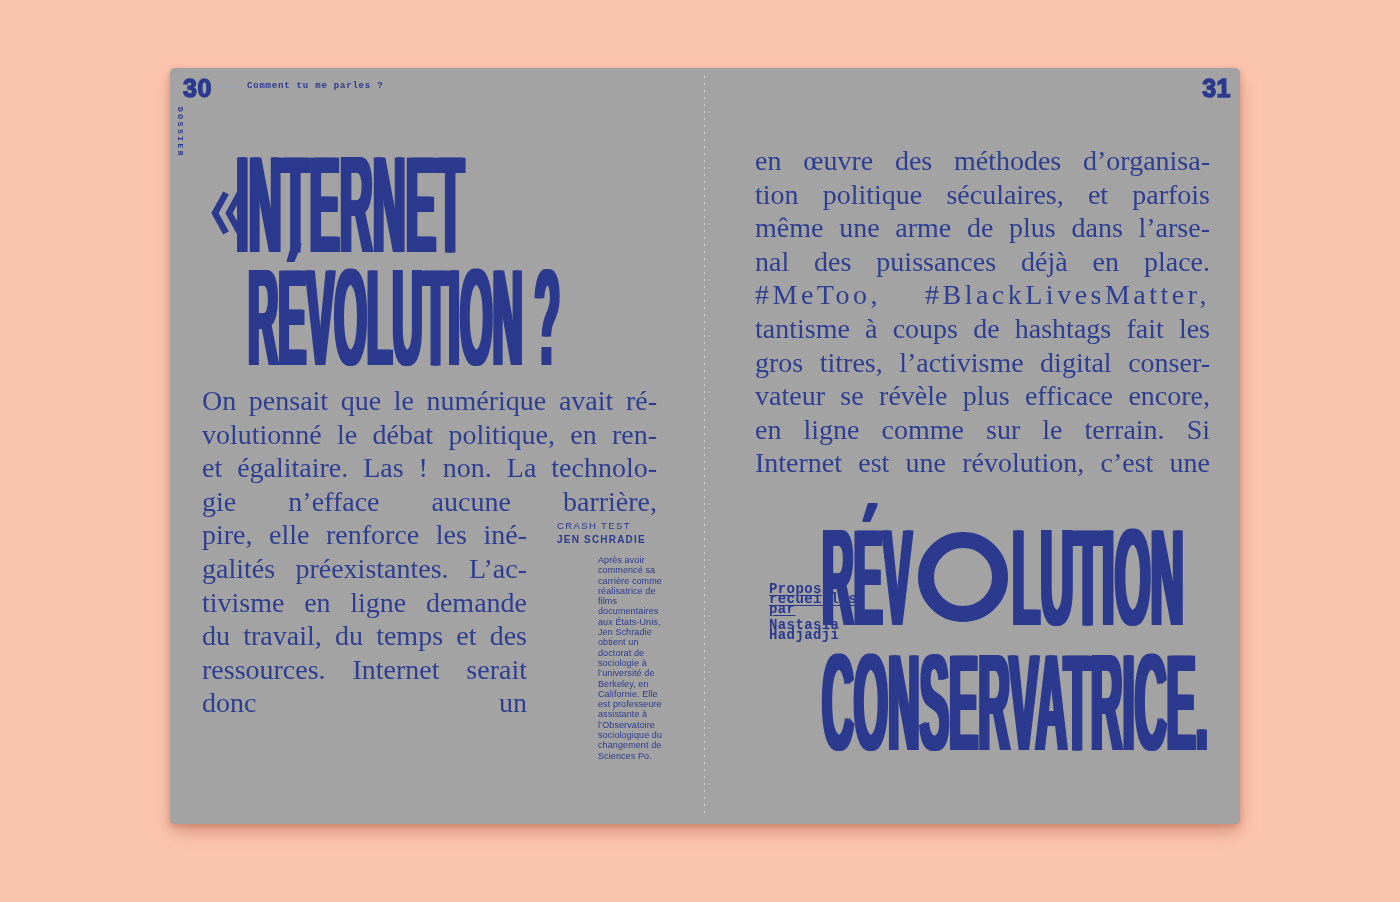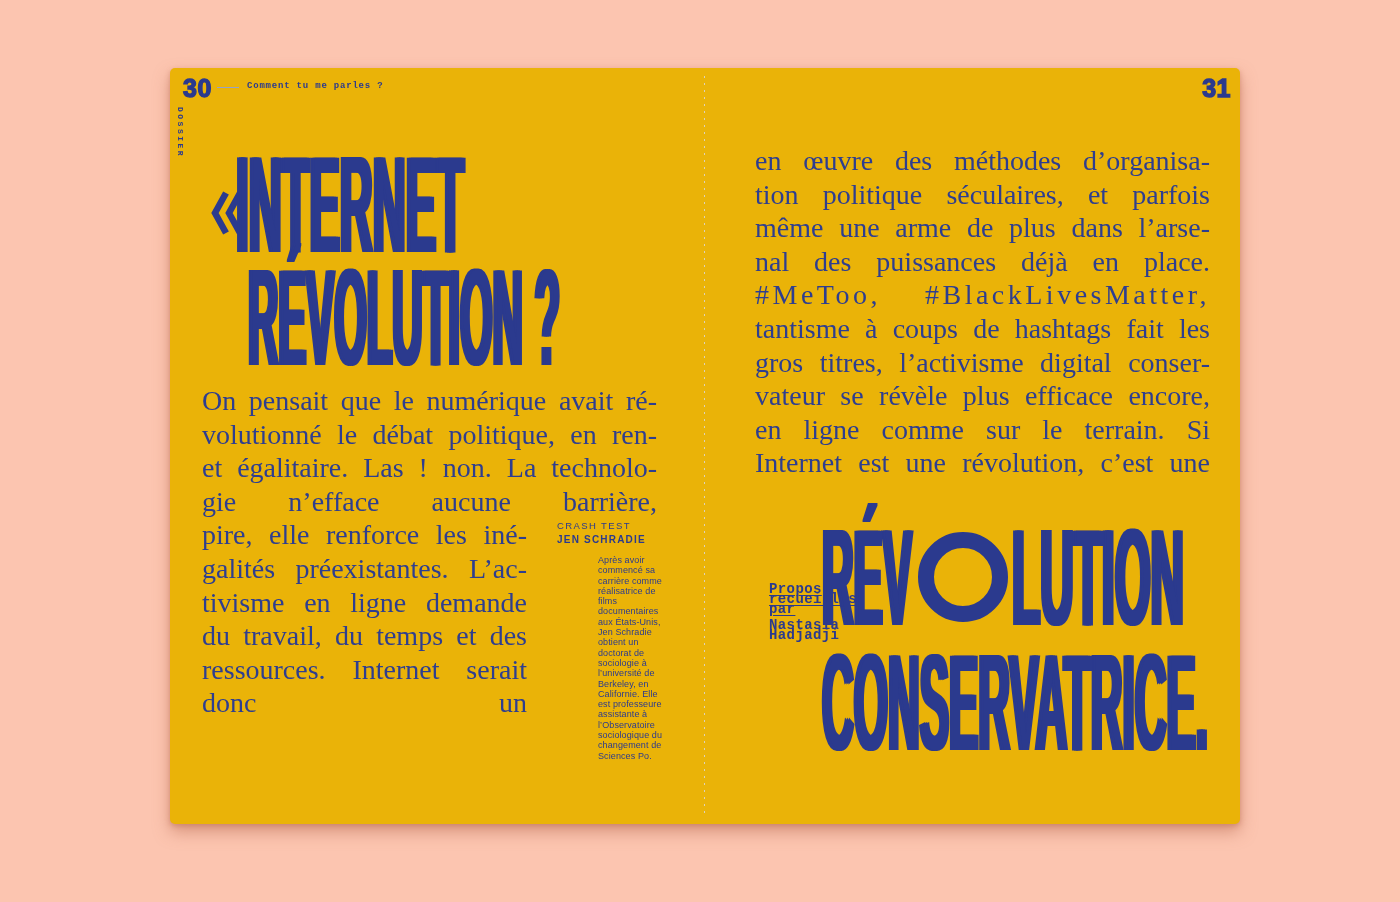--- a/index.html
+++ b/index.html
@@ -1,18 +1,18 @@
 <!DOCTYPE html>
 <html><head>
 <meta charset="utf-8">
 <style>
   html,body{margin:0;padding:0;background:#fcc5b0;}
   .stage{position:relative;width:1400px;height:902px;background:#fcc5b0;overflow:hidden;
          font-family:"Liberation Sans",sans-serif;}
-  .spread{position:absolute;left:170px;top:68px;width:1070px;height:756px;background:#eab308;
+  .spread{position:absolute;left:170px;top:68px;width:1070px;height:756px;background:#a3a3a3;
           border-radius:5px;box-shadow:0 8px 16px rgba(184,103,78,.5),0 2px 5px rgba(184,103,78,.4);}
   .page{position:absolute;top:0;height:100%;width:535px;}
   .page.left{left:0;}
   .page.right{left:535px;}
   .fold{position:absolute;left:534px;top:8px;bottom:10px;width:1px;
         background:repeating-linear-gradient(180deg,#dcd1ba 0 2px,transparent 2px 7px);}
   .pagenum{position:absolute;color:#2b3a8e;font-weight:700;font-size:25px;
            -webkit-text-stroke:1.4px #2b3a8e;letter-spacing:0.5px;}
   .pagenum.pn-left{left:13px;top:6px;}
   .pagenum.pn-right{right:9px;top:6px;}

